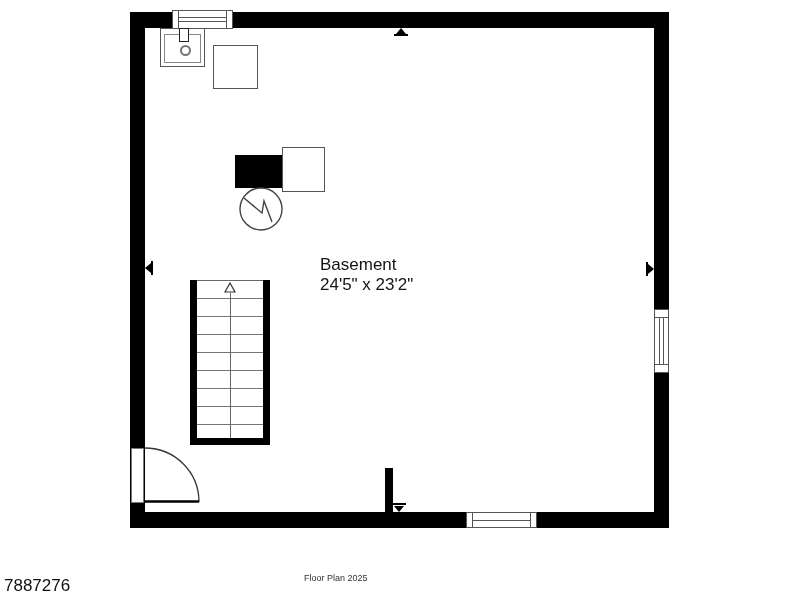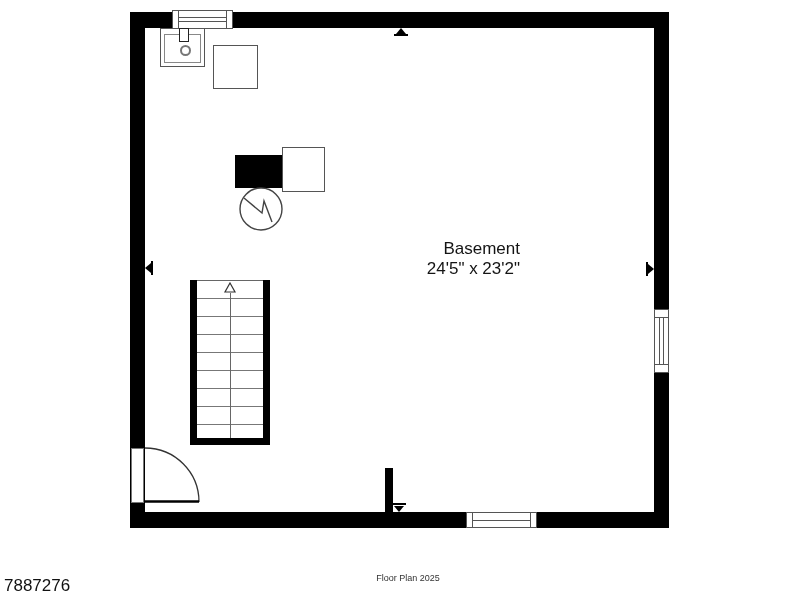--- a/index.html
+++ b/index.html
@@ -71,23 +71,23 @@
   .mk-top { left:396px; top:28px; border-left:5px solid transparent; border-right:5px solid transparent; border-bottom:6px solid #000; }
   .mk-top-base { position:absolute; left:394px; top:34px; width:14px; height:2px; background:#000; }
   .mk-bottom { left:394px; top:506px; border-left:5px solid transparent; border-right:5px solid transparent; border-top:6px solid #000; }
   .mk-bottom-base { position:absolute; left:392px; top:503px; width:14px; height:2px; background:#000; }
   .mk-left { left:145px; top:263px; border-top:5px solid transparent; border-bottom:5px solid transparent; border-right:6px solid #000; }
   .mk-left-base { position:absolute; left:151px; top:261px; width:2px; height:14px; background:#000; }
   .mk-right { left:648px; top:264px; border-top:5px solid transparent; border-bottom:5px solid transparent; border-left:6px solid #000; }
   .mk-right-base { position:absolute; left:646px; top:262px; width:2px; height:14px; background:#000; }
 
   
-  .room-label { left:320px; top:239px; width:200px; text-align:right; color:#141414; font-size:17px; line-height:19.5px; }
+  .room-label { left:320px; top:255px; width:200px; text-align:left; color:#141414; font-size:17px; line-height:19.5px; }
   .listing-id { left:4px; top:576px; font-size:17px; color:#111; }
-  .caption { left:328px; top:573px; width:160px; text-align:center; font-size:9px; color:#333; }
+  .caption { left:304px; top:573px; width:160px; text-align:left; font-size:9px; color:#333; }
 </style>
 </head>
 <body>
 
 <div class="page">
 
   <div class="wall wall-top"></div>
   <div class="wall wall-bottom"></div>
   <div class="wall wall-left"></div>
   <div class="wall wall-right"></div>

